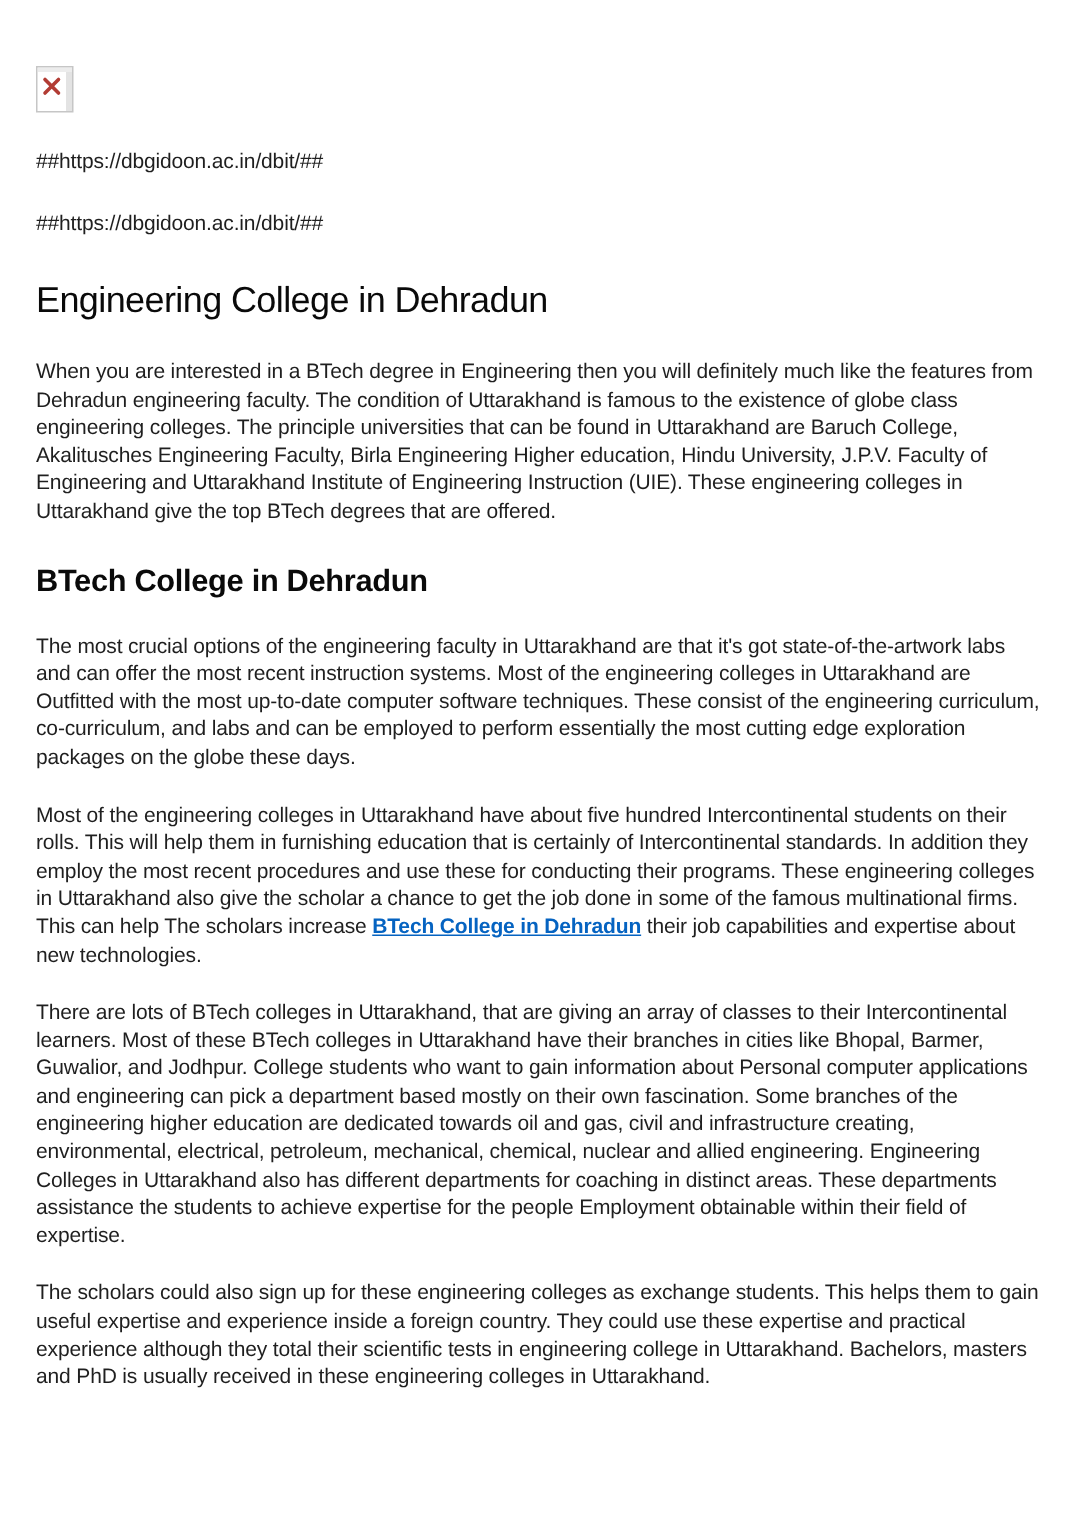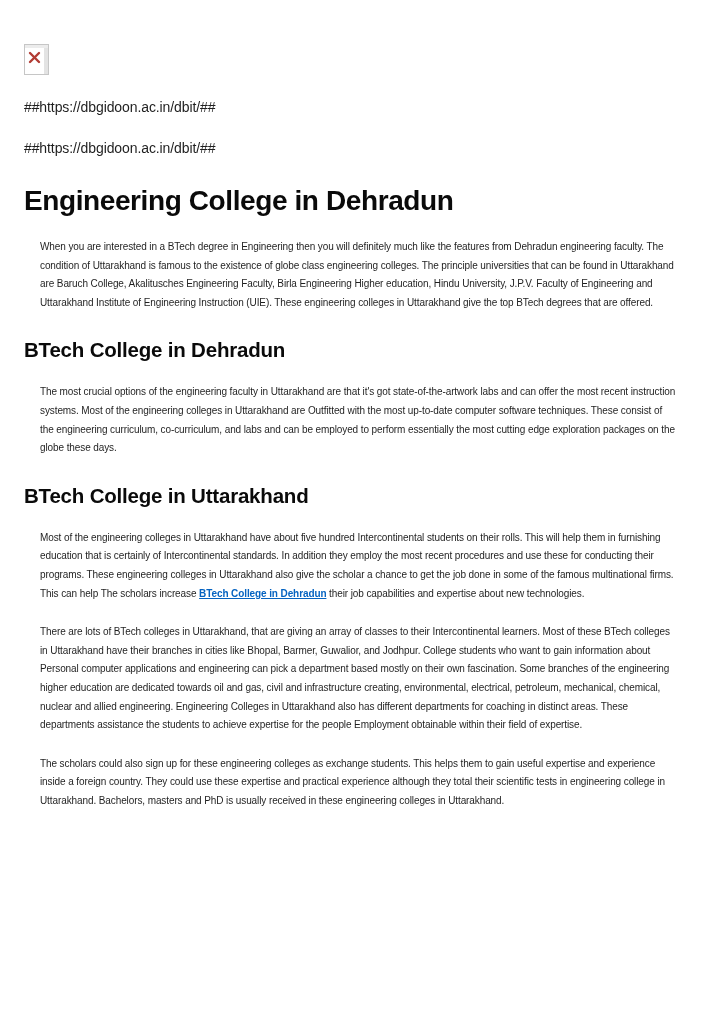--- a/index.html
+++ b/index.html
@@ -42,37 +42,37 @@
   }
   .src-line {
     margin: 23px 0 0;
     font-size: 14px;
     line-height: 18px;
     letter-spacing: -0.1px;
     color: var(--body-text);
   }
   h1.title {
     margin: 27px 0 4px;
-    font-size: 28px;
+    font-size: 24px;
     line-height: 34px;
     letter-spacing: -0.4px;
-    font-weight: 700;
+    font-weight: 400;
     color: var(--heading-text);
   }
   h2.subtitle {
     margin: 25px 0 0;
     font-size: 20.5px;
     line-height: 26px;
     letter-spacing: -0.2px;
     font-weight: 700;
     color: var(--heading-text);
   }
   p.body-par {
-    margin: 20px 16px 0;
-    font-size: 10px;
+    margin: 20px 0 0;
+    font-size: 14px;
     line-height: 18.6px;
     letter-spacing: -0.1px;
     color: var(--body-text);
   }
   a.inline-link {
     color: var(--link);
     font-weight: 700;
     text-decoration: underline;
     cursor: pointer;
   }
@@ -93,21 +93,20 @@
   <p class="src-line">##https://dbgidoon.ac.in/dbit/##</p>
 
   <h1 class="title">Engineering College in Dehradun</h1>
 
   <p class="body-par">When you are interested in a BTech degree in Engineering then you will definitely much like the features from Dehradun engineering faculty. The condition of Uttarakhand is famous to the existence of globe class engineering colleges. The principle universities that can be found in Uttarakhand are Baruch College, Akalitusches Engineering Faculty, Birla Engineering Higher education, Hindu University, J.P.V. Faculty of Engineering and Uttarakhand Institute of Engineering Instruction (UIE). These engineering colleges in Uttarakhand give the top BTech degrees that are offered.</p>
 
   <h2 class="subtitle">BTech College in Dehradun</h2>
 
   <p class="body-par">The most crucial options of the engineering faculty in Uttarakhand are that it's got state-of-the-artwork labs and can offer the most recent instruction systems. Most of the engineering colleges in Uttarakhand are Outfitted with the most up-to-date computer software techniques. These consist of the engineering curriculum, co-curriculum, and labs and can be employed to perform essentially the most cutting edge exploration packages on the globe these days.</p>
 
-  <h2 class="subtitle">BTech College in Uttarakhand</h2>
 
   <p class="body-par"><span>Most of the engineering colleges in Uttarakhand have about five hundred Intercontinental students on their rolls. This will help them in furnishing education that is certainly of Intercontinental standards. In addition they employ the most recent procedures and use these for conducting their programs. These engineering colleges in Uttarakhand also give the scholar a chance to get the job done in some of the famous multinational firms. This can help The scholars increase </span><a class="inline-link" href="#">BTech College in Dehradun</a><span> their job capabilities and expertise about new technologies.</span></p>
 
   <p class="body-par">There are lots of BTech colleges in Uttarakhand, that are giving an array of classes to their Intercontinental learners. Most of these BTech colleges in Uttarakhand have their branches in cities like Bhopal, Barmer, Guwalior, and Jodhpur. College students who want to gain information about Personal computer applications and engineering can pick a department based mostly on their own fascination. Some branches of the engineering higher education are dedicated towards oil and gas, civil and infrastructure creating, environmental, electrical, petroleum, mechanical, chemical, nuclear and allied engineering. Engineering Colleges in Uttarakhand also has different departments for coaching in distinct areas. These departments assistance the students to achieve expertise for the people Employment obtainable within their field of expertise.</p>
 
   <p class="body-par">The scholars could also sign up for these engineering colleges as exchange students. This helps them to gain useful expertise and experience inside a foreign country. They could use these expertise and practical experience although they total their scientific tests in engineering college in Uttarakhand. Bachelors, masters and PhD is usually received in these engineering colleges in Uttarakhand.</p>
 
 
 </div>
 

